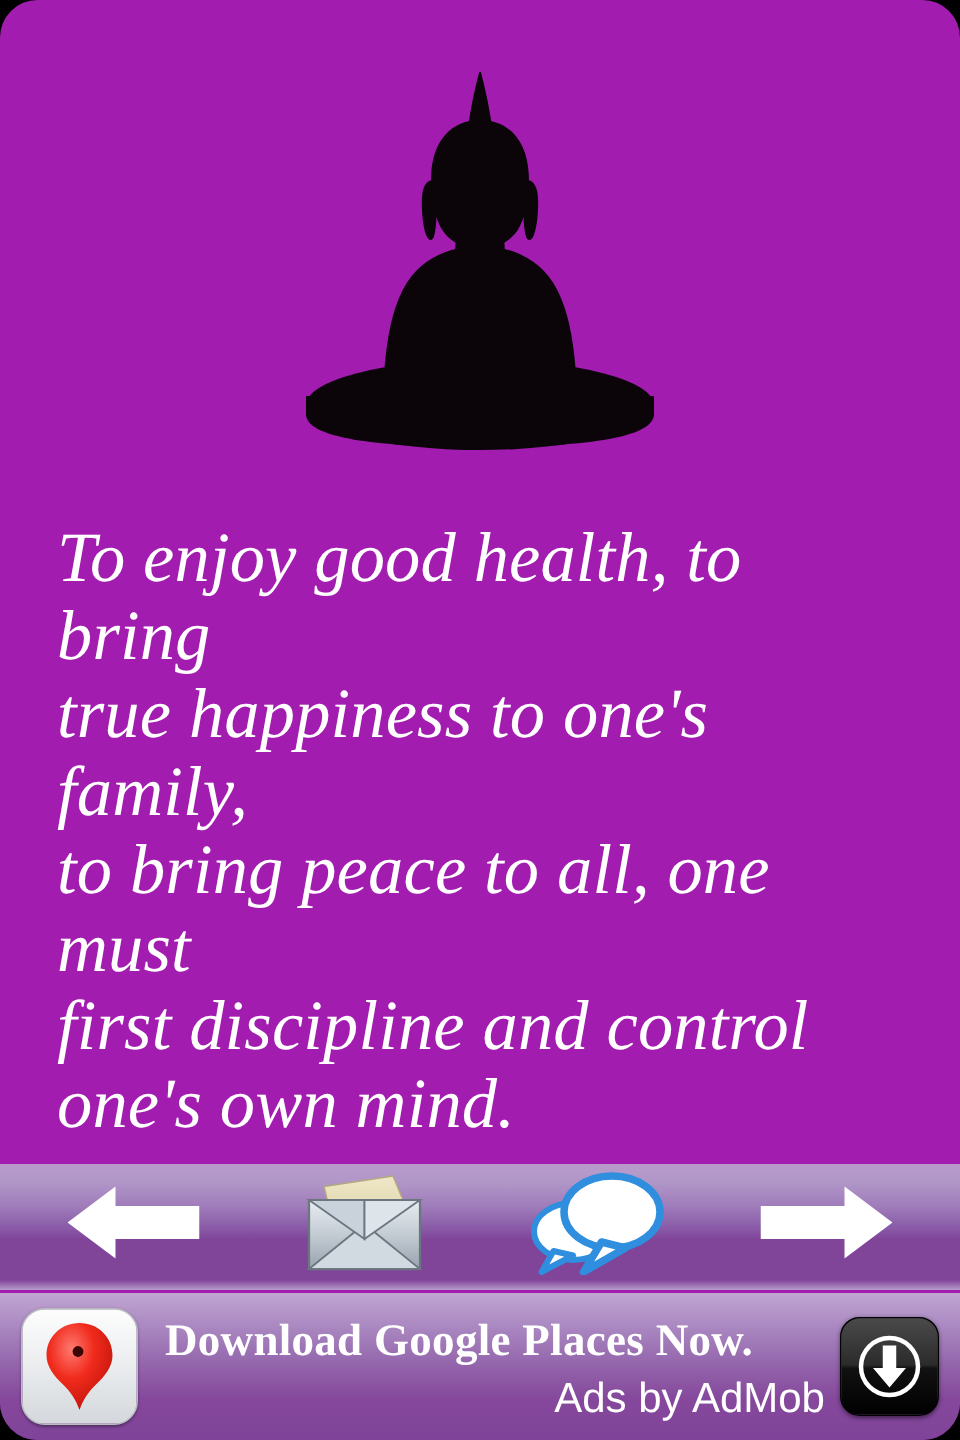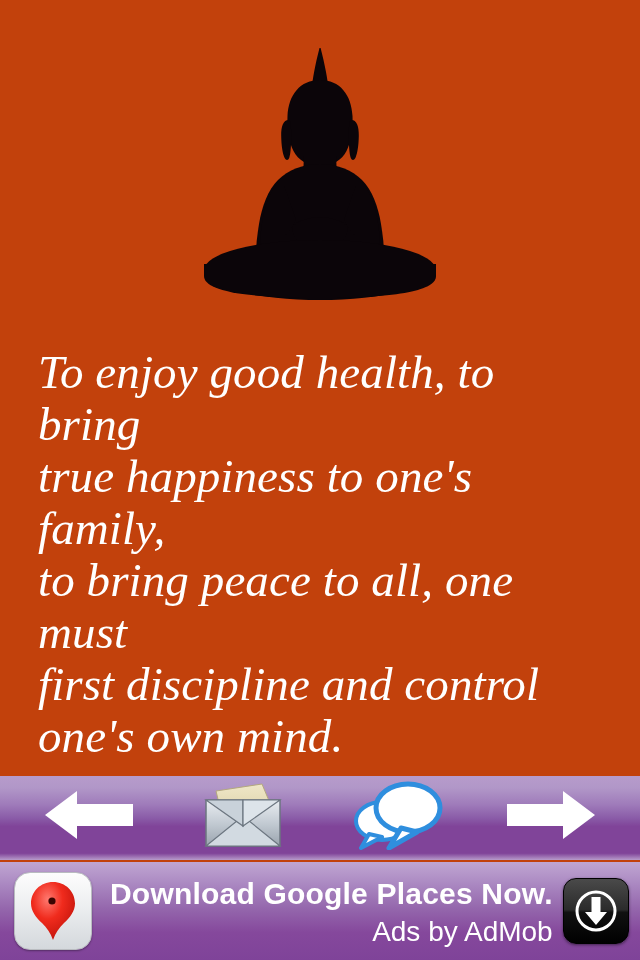--- a/index.html
+++ b/index.html
@@ -7,23 +7,24 @@
     padding: 0;
     width: 640px;
     height: 960px;
     overflow: hidden;
     background: #000;
   }
   #app {
     position: relative;
     width: 640px;
     height: 960px;
-    background: #c2410c;
+    background: #a21caf;
     font-family: "Liberation Sans", sans-serif;
     overflow: hidden;
+    border-radius: 25px;
   }
 
   
   #hero {
     position: absolute;
     left: 0;
     top: 0;
     width: 640px;
     height: 330px;
   }
@@ -129,21 +130,21 @@
     flex: 1 1 auto;
     padding-left: 18px;
     padding-right: 10px;
     display: flex;
     flex-direction: column;
     justify-content: center;
     height: 78px;
   }
   #ad-headline {
     color: #ffffff;
-    font-family: Liberation Sans, sans-serif;
+    font-family: Liberation Serif, serif;
     font-weight: bold;
     font-size: 30px;
     line-height: 34px;
     letter-spacing: 0.2px;
     margin: 0 0 0 0;
     white-space: nowrap;
   }
   #ad-attribution {
     color: #ffffff;
     font-family: "Liberation Sans", sans-serif;

